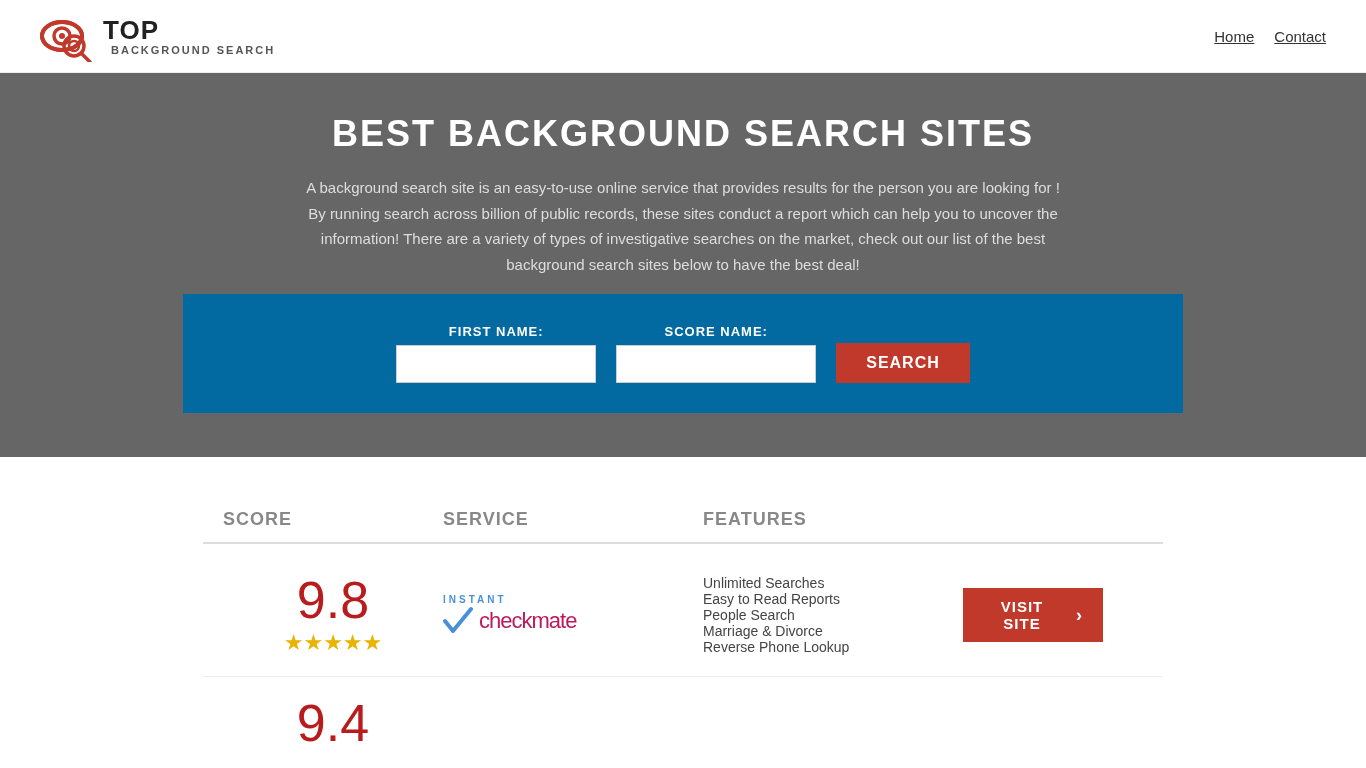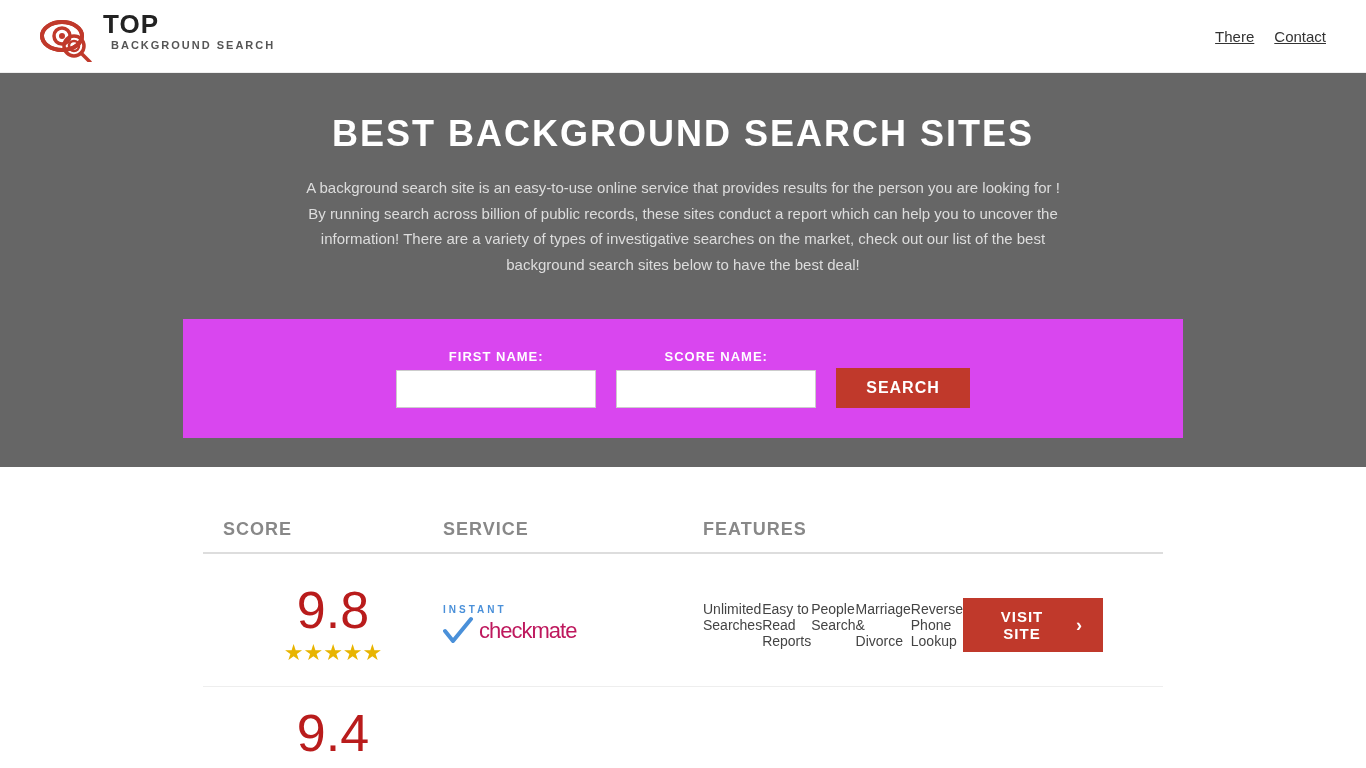--- a/index.html
+++ b/index.html
@@ -9,20 +9,21 @@
     .header {
       display: flex;
       align-items: center;
       justify-content: space-between;
       padding: 10px 40px;
       border-bottom: 1px solid #eee;
       background: #fff;
     }
     .logo-area {
       display: flex;
+      align-items: center;
     }
     .logo-text {
       margin-left: 5px;
       display: flex;
       flex-direction: column;
       line-height: 1.1;
     }
     .logo-top {
       font-size: 26px;
       font-weight: 900;
@@ -43,34 +44,34 @@
     .nav a {
       text-decoration: underline;
       color: #333;
       font-size: 15px;
     }
 
     
     .hero {
       background: #666;
       text-align: center;
-      padding: 40px 20px 29px;
+      padding: 40px 20px 44px;
     }
     .hero h1 {
       font-size: 36px;
       font-weight: 900;
       color: #fff;
       letter-spacing: 2px;
       margin-bottom: 20px;
     }
     .hero p {
       color: #ddd;
       font-size: 15px;
       max-width: 760px;
-      margin: 0 auto 42px;
+      margin: 0 auto 17px;
       line-height: 1.7;
     }
 
     
     .search-callout {
       background: #c0392b;
       color: #fff;
       padding: 10px 20px;
       font-size: 14px;
       max-width: 760px;
@@ -84,21 +85,21 @@
       position: absolute;
       bottom: -10px;
       left: 30px;
       width: 0;
       height: 0;
       border-left: 10px solid transparent;
       border-right: 10px solid transparent;
       border-top: 10px solid #c0392b;
     }
     .search-form-area {
-      background: #d946ef;
+      background: #0369a1;
       max-width: 1000px;
       margin: 0 auto;
       padding: 30px 40px;
       display: flex;
       align-items: flex-end;
       justify-content: center;
       gap: 20px;
     }
     .form-group {
       display: flex;
@@ -171,21 +172,21 @@
     }
     .stars {
       color: #e8b400;
       font-size: 22px;
       margin-top: 4px;
     }
 
     
     .features-list {
       display: flex;
-      flex-direction: row;
+      flex-direction: column;
       gap: 0;
     }
     .features-list span {
       font-size: 14px;
       color: #444;
     }
 
     
     .visit-btn {
       background: #c0392b;
@@ -233,21 +234,21 @@
     </svg>
     <div class="logo-text">
       <span class="logo-top">TOP</span>
       <span class="logo-bottom">
         <span>BACKGROUND</span>
         <span>SEARCH</span>
       </span>
     </div>
   </div>
   <nav class="nav">
-    <a href="#">There</a>
+    <a href="#">Home</a>
     <a href="#">Contact</a>
   </nav>
 </header>
 
 <section class="hero">
   <h1>BEST BACKGROUND SEARCH SITES</h1>
   <p>A background search site is an easy-to-use online service that provides results  for the person you are looking for ! By  running  search across billion of public records, these sites conduct  a report which can help you to uncover the information! There are a variety of types of investigative searches on the market, check out our  list of the best background search sites below to have the best deal!</p>
 
 
   <div class="search-form-area">

